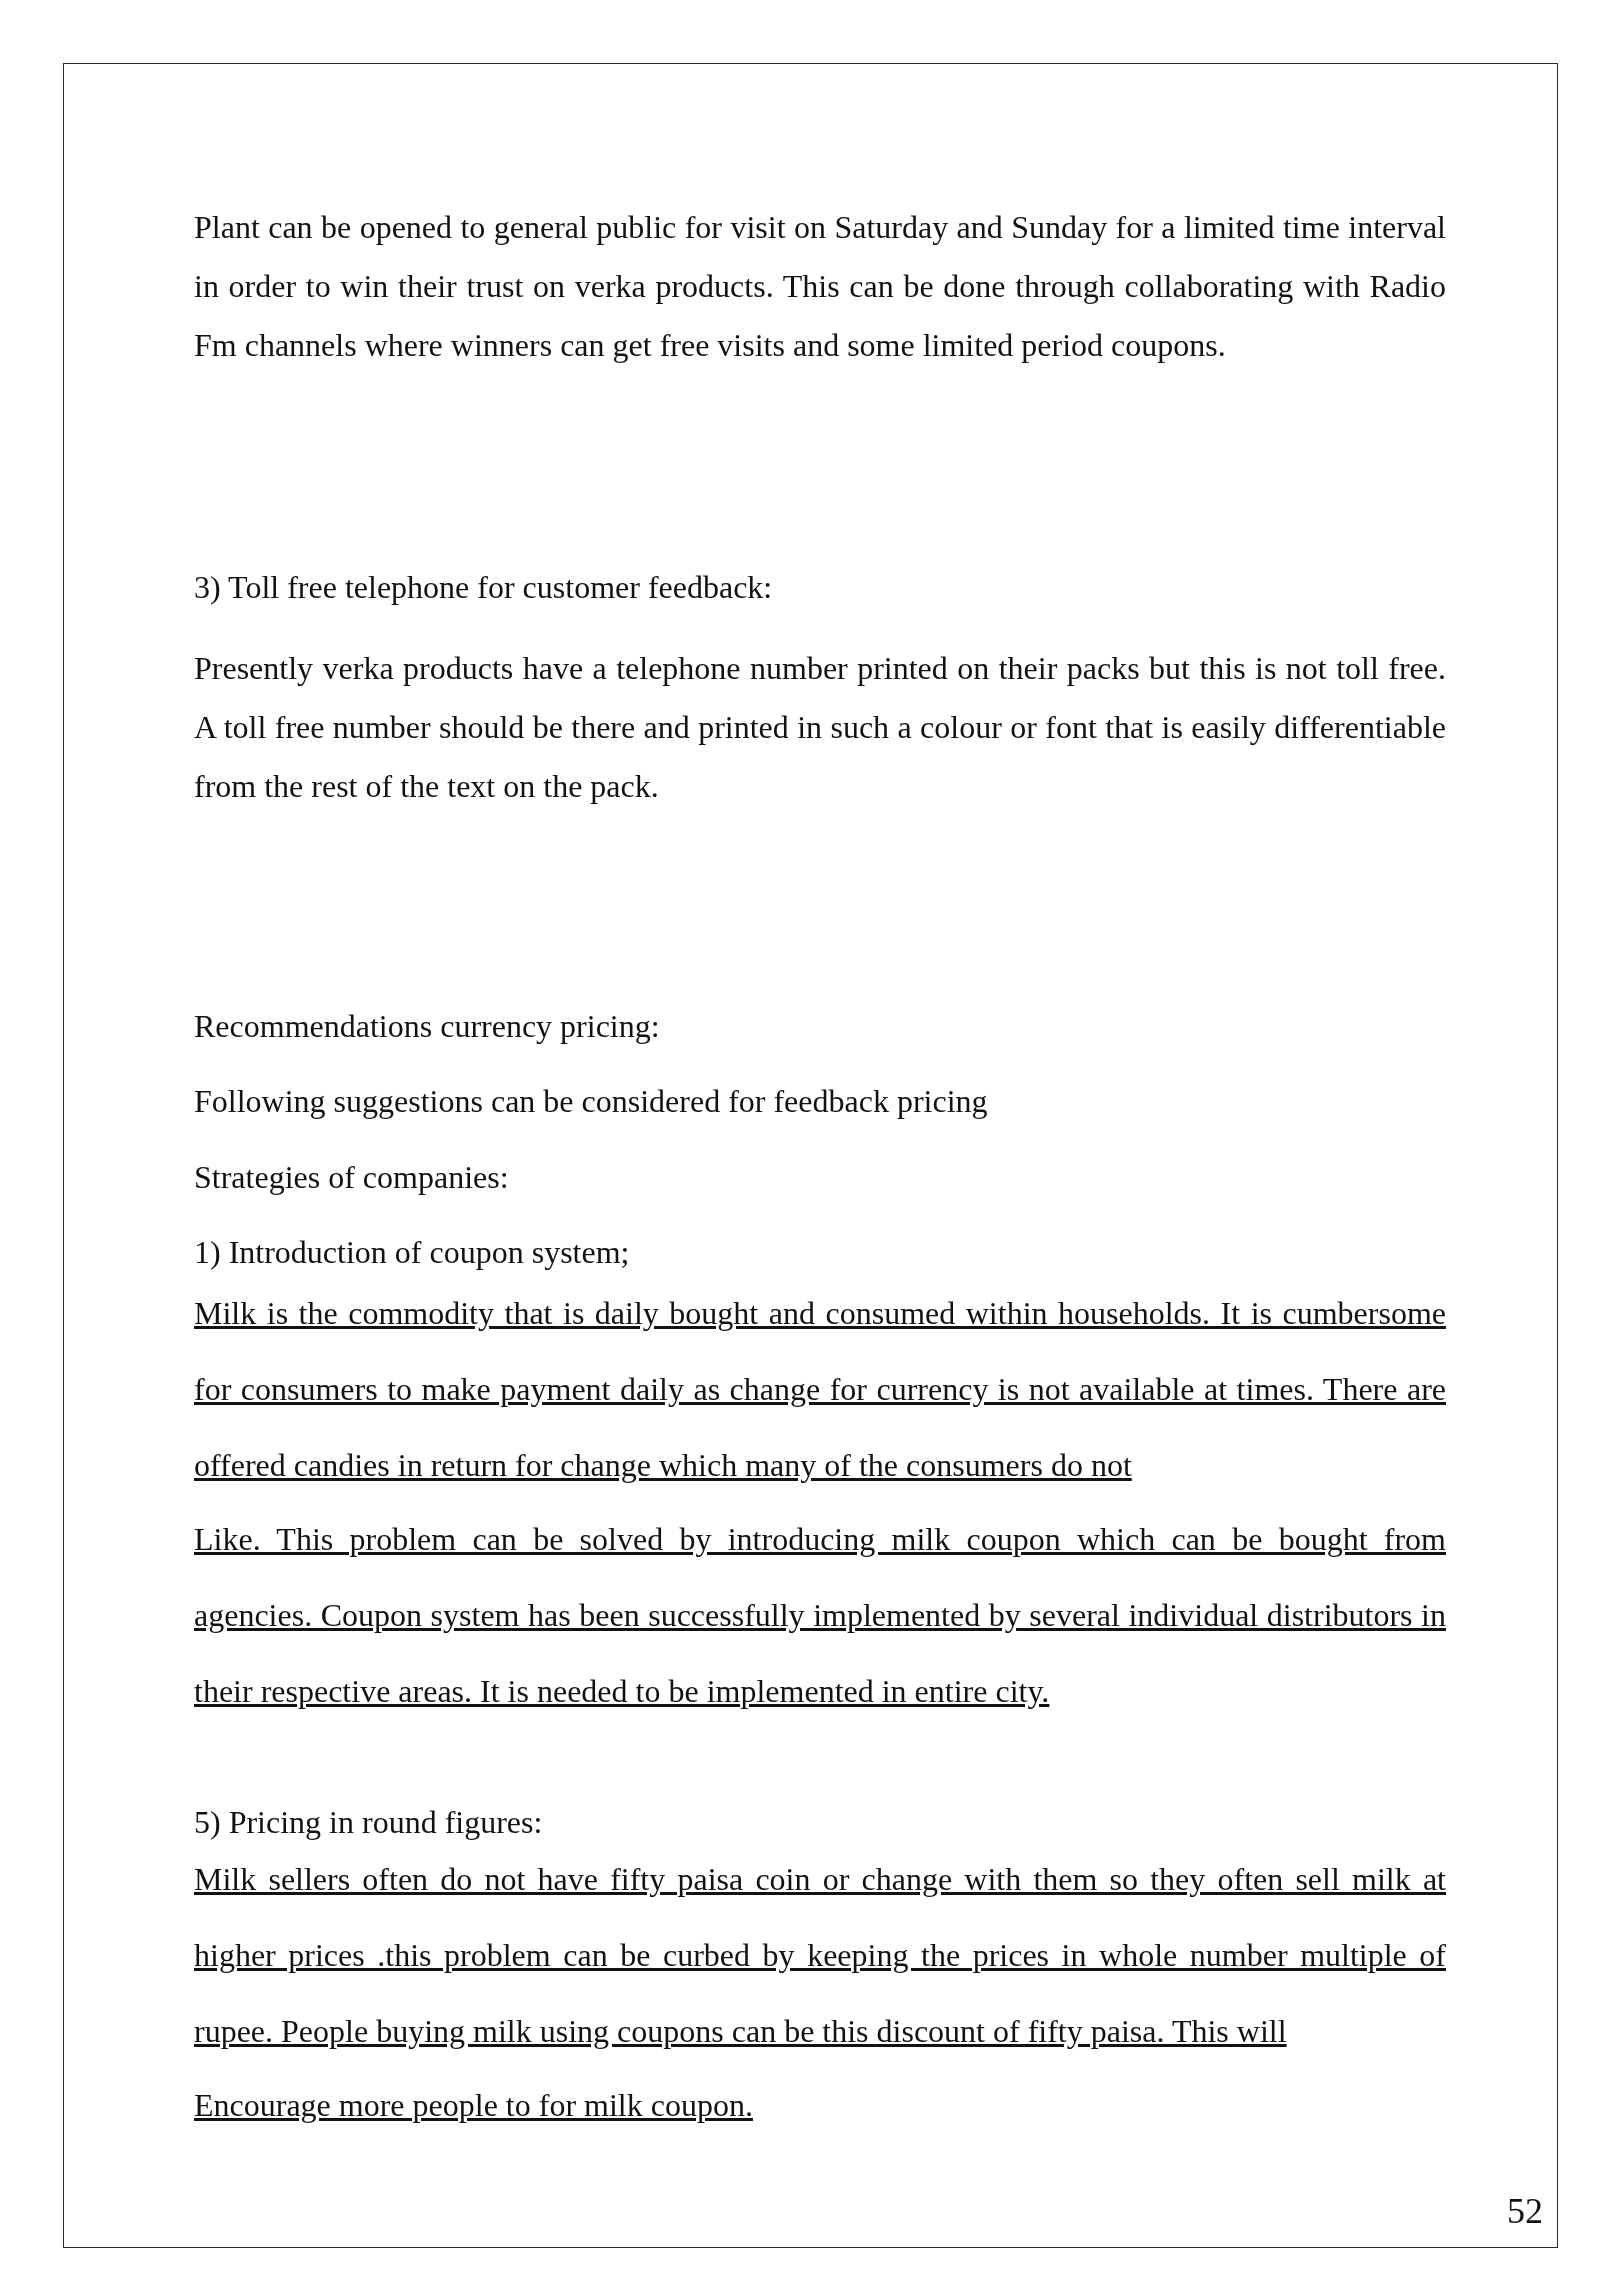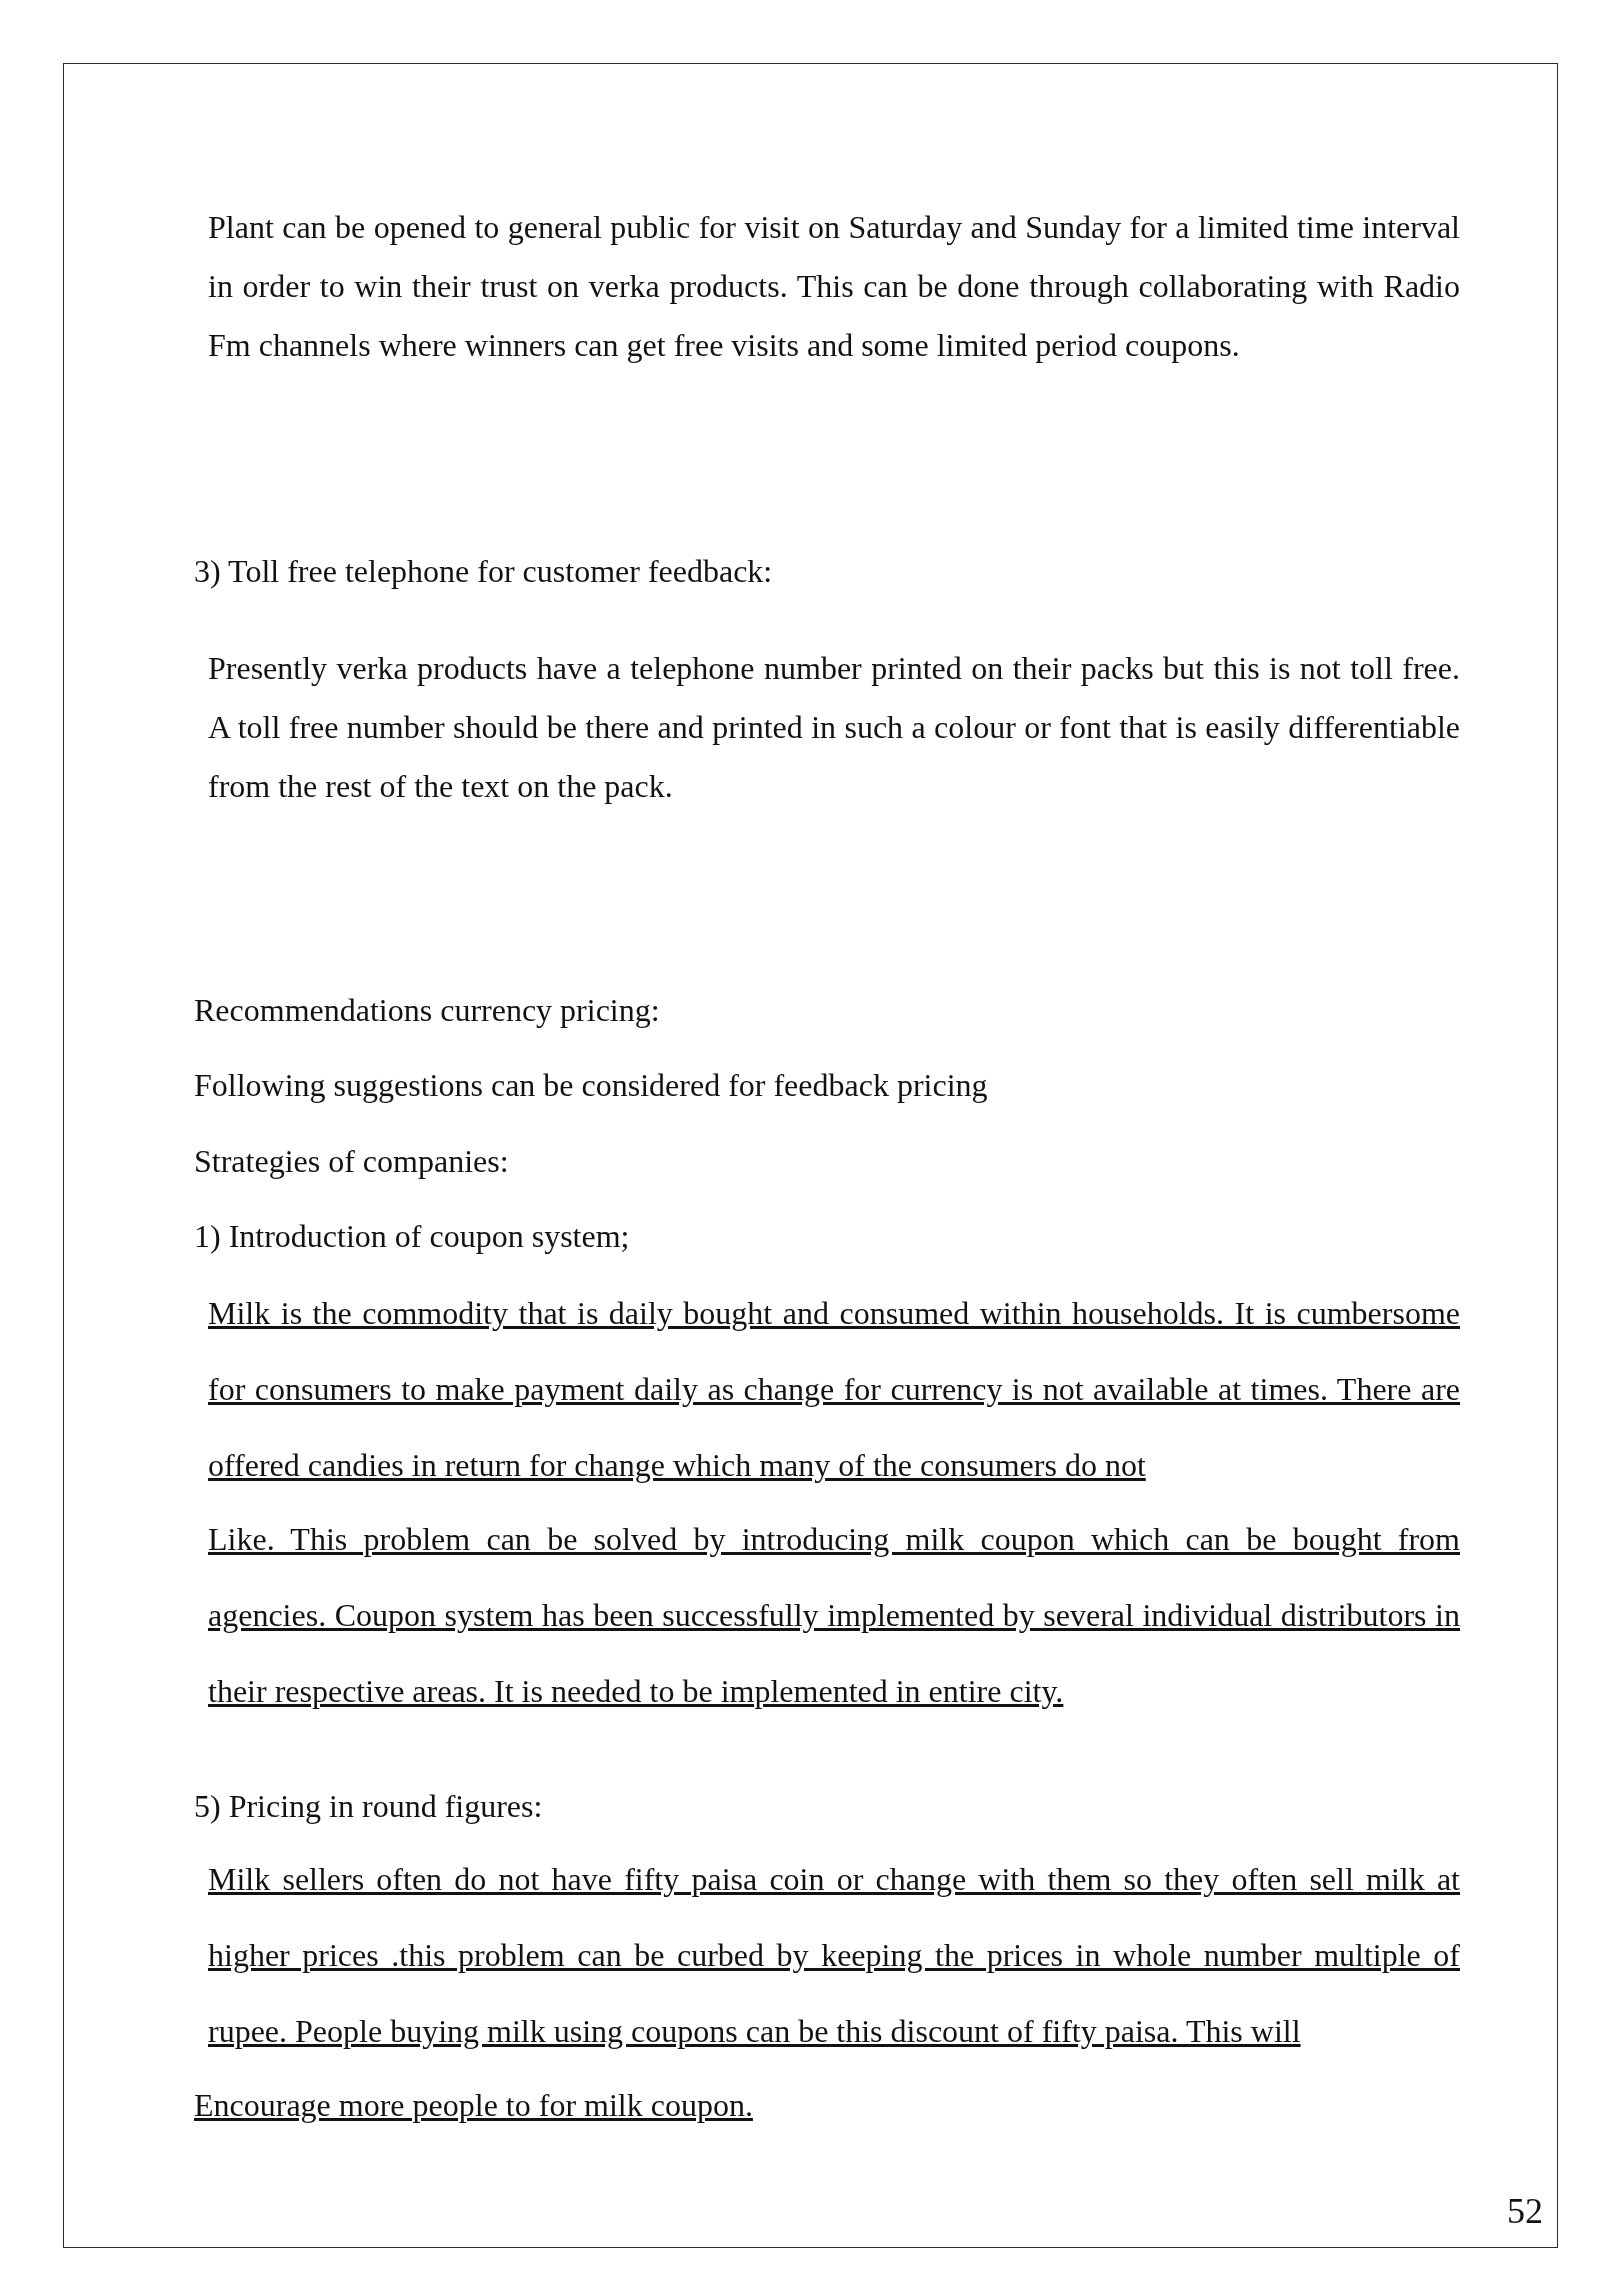--- a/index.html
+++ b/index.html
@@ -24,24 +24,24 @@
     border: 1.6px solid #2b2b2b;
     box-sizing: border-box;
   }
   .block {
     position: absolute;
     left: 194px;
     width: 1252px;
     font-size: 32px;
     margin: 0;
   }
-  .justify { text-align: justify; margin-left: 14px; }
+  .justify { text-align: justify; }
   .lh15 { line-height: 59px; }   
   .lh2  { line-height: 76px; text-decoration: underline; }   
-  .single { line-height: 41px; }
+  .single { line-height: 41px; margin-top: 16px; }
   .page-number {
     position: absolute;
     top: 2191px;
     right: 79px;
     font-size: 36px;
     line-height: 41px;
   }
 </style>
 </head>
 <body>

